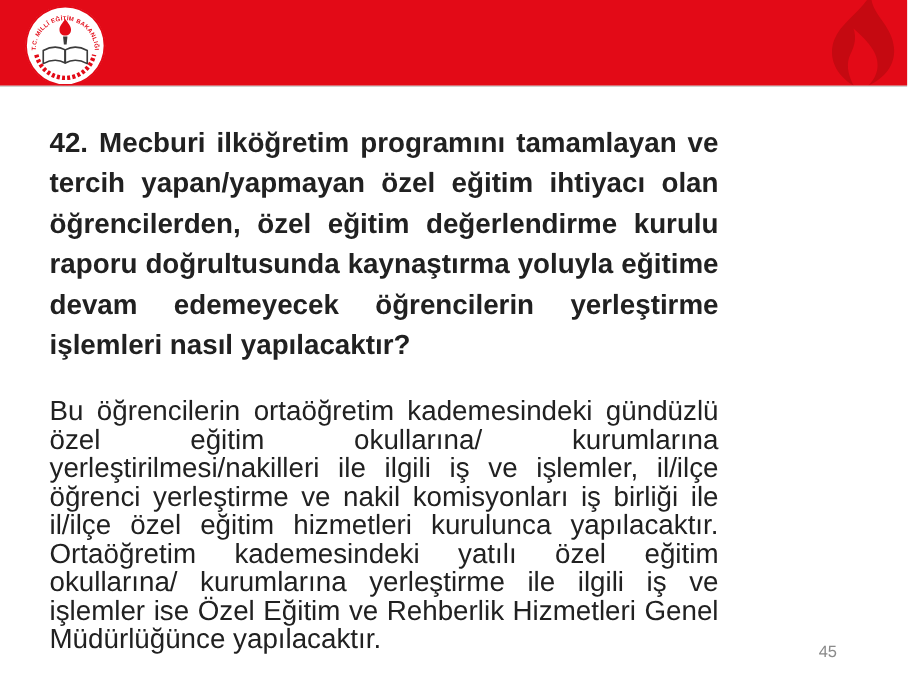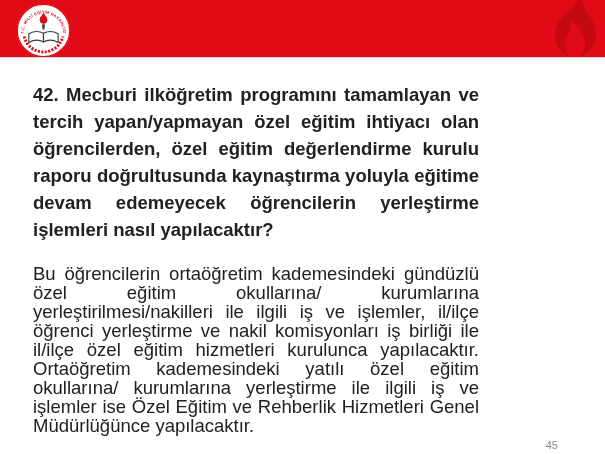--- a/index.html
+++ b/index.html
@@ -58,21 +58,21 @@
     font-size: 18.5px;
     line-height: 19px;
     font-weight: 400;
     text-align: justify;
     text-justify: inter-word;
   }
   
   .page-number {
     position: absolute;
     right: 47px;
-    bottom: 3px;
+    bottom: 13px;
     font-size: 11px;
     color: #8A8A8A;
   }
 </style>
 </head>
 <body>
 
 <div class="slide">
 
   <header class="topbar">

